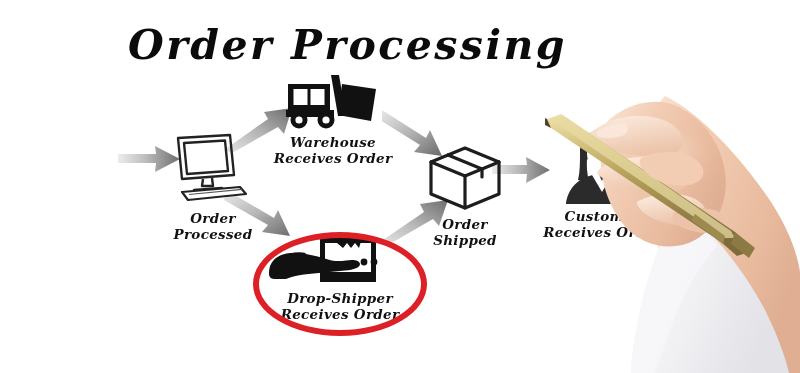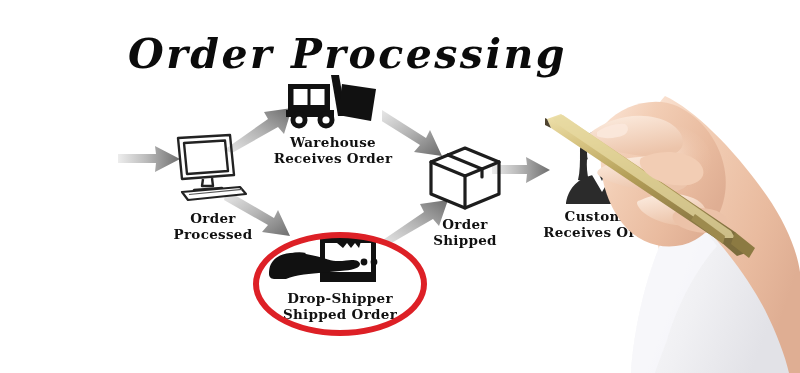--- a/index.html
+++ b/index.html
@@ -15,21 +15,21 @@
     width: 800px;
     height: 373px;
     background: #ffffff;
     overflow: hidden;
   }
 
   
   #title {
     position: absolute;
     left: 128px;
-    top: 26px;
+    top: 17px;
     width: 440px;
     height: 56px;
     font-family: "DejaVu Serif", serif;
     font-style: italic;
     font-weight: 700;
     font-size: 41px;
     letter-spacing: 2.5px;
     color: #0b0b0b;
     white-space: nowrap;
     line-height: 56px;
@@ -39,20 +39,21 @@
   .node {
     position: absolute;
   }
   .node-icon {
     position: relative;
     width: 100%;
     display: block;
   }
   .node-label {
     font-family: "DejaVu Serif", serif;
+    font-style: italic;
     font-weight: 700;
     font-size: 13.5px;
     line-height: 16px;
     color: #111111;
     text-align: center;
     letter-spacing: 0.3px;
     white-space: pre-line;
     margin-top: 2px;
   }
 
@@ -222,21 +223,21 @@
                C98,31.6 92,33.6 83,34.6 C70,36 54,37 42,38.6
                C35.5,39.5 29,41 24,43 L12,43 C9,43 7,41 7,37.8
                C7,31 9,26 14,22 Z" fill="#111111"></path>
 
       <path d="M20,21 C27,16.5 37,15.5 44,17 C41,21 35,23.5 28,24 C24,24.4 21,23.3 20,21 Z" fill="#111111"></path>
 
       <circle cx="102" cy="26" r="3.4" fill="#111111"></circle>
       <circle cx="112" cy="26" r="3.4" fill="#111111"></circle>
     </svg>
     <div class="node-label">Drop-Shipper
-Shipped Order</div>
+Receives Order</div>
   </div>
 
   <div id="red-ellipse"></div>
 
   <div class="node" style="left:410px; top:142px; width:110px;">
     <svg class="node-icon" width="110" height="72" viewBox="0 0 110 72">
       <g fill="none" stroke="#1d1d1d" stroke-width="3.2" stroke-linejoin="round" stroke-linecap="round">
 
         <path d="M55,6 L89,20 L89,52 L55,66 L21,52 L21,20 Z"></path>
 

